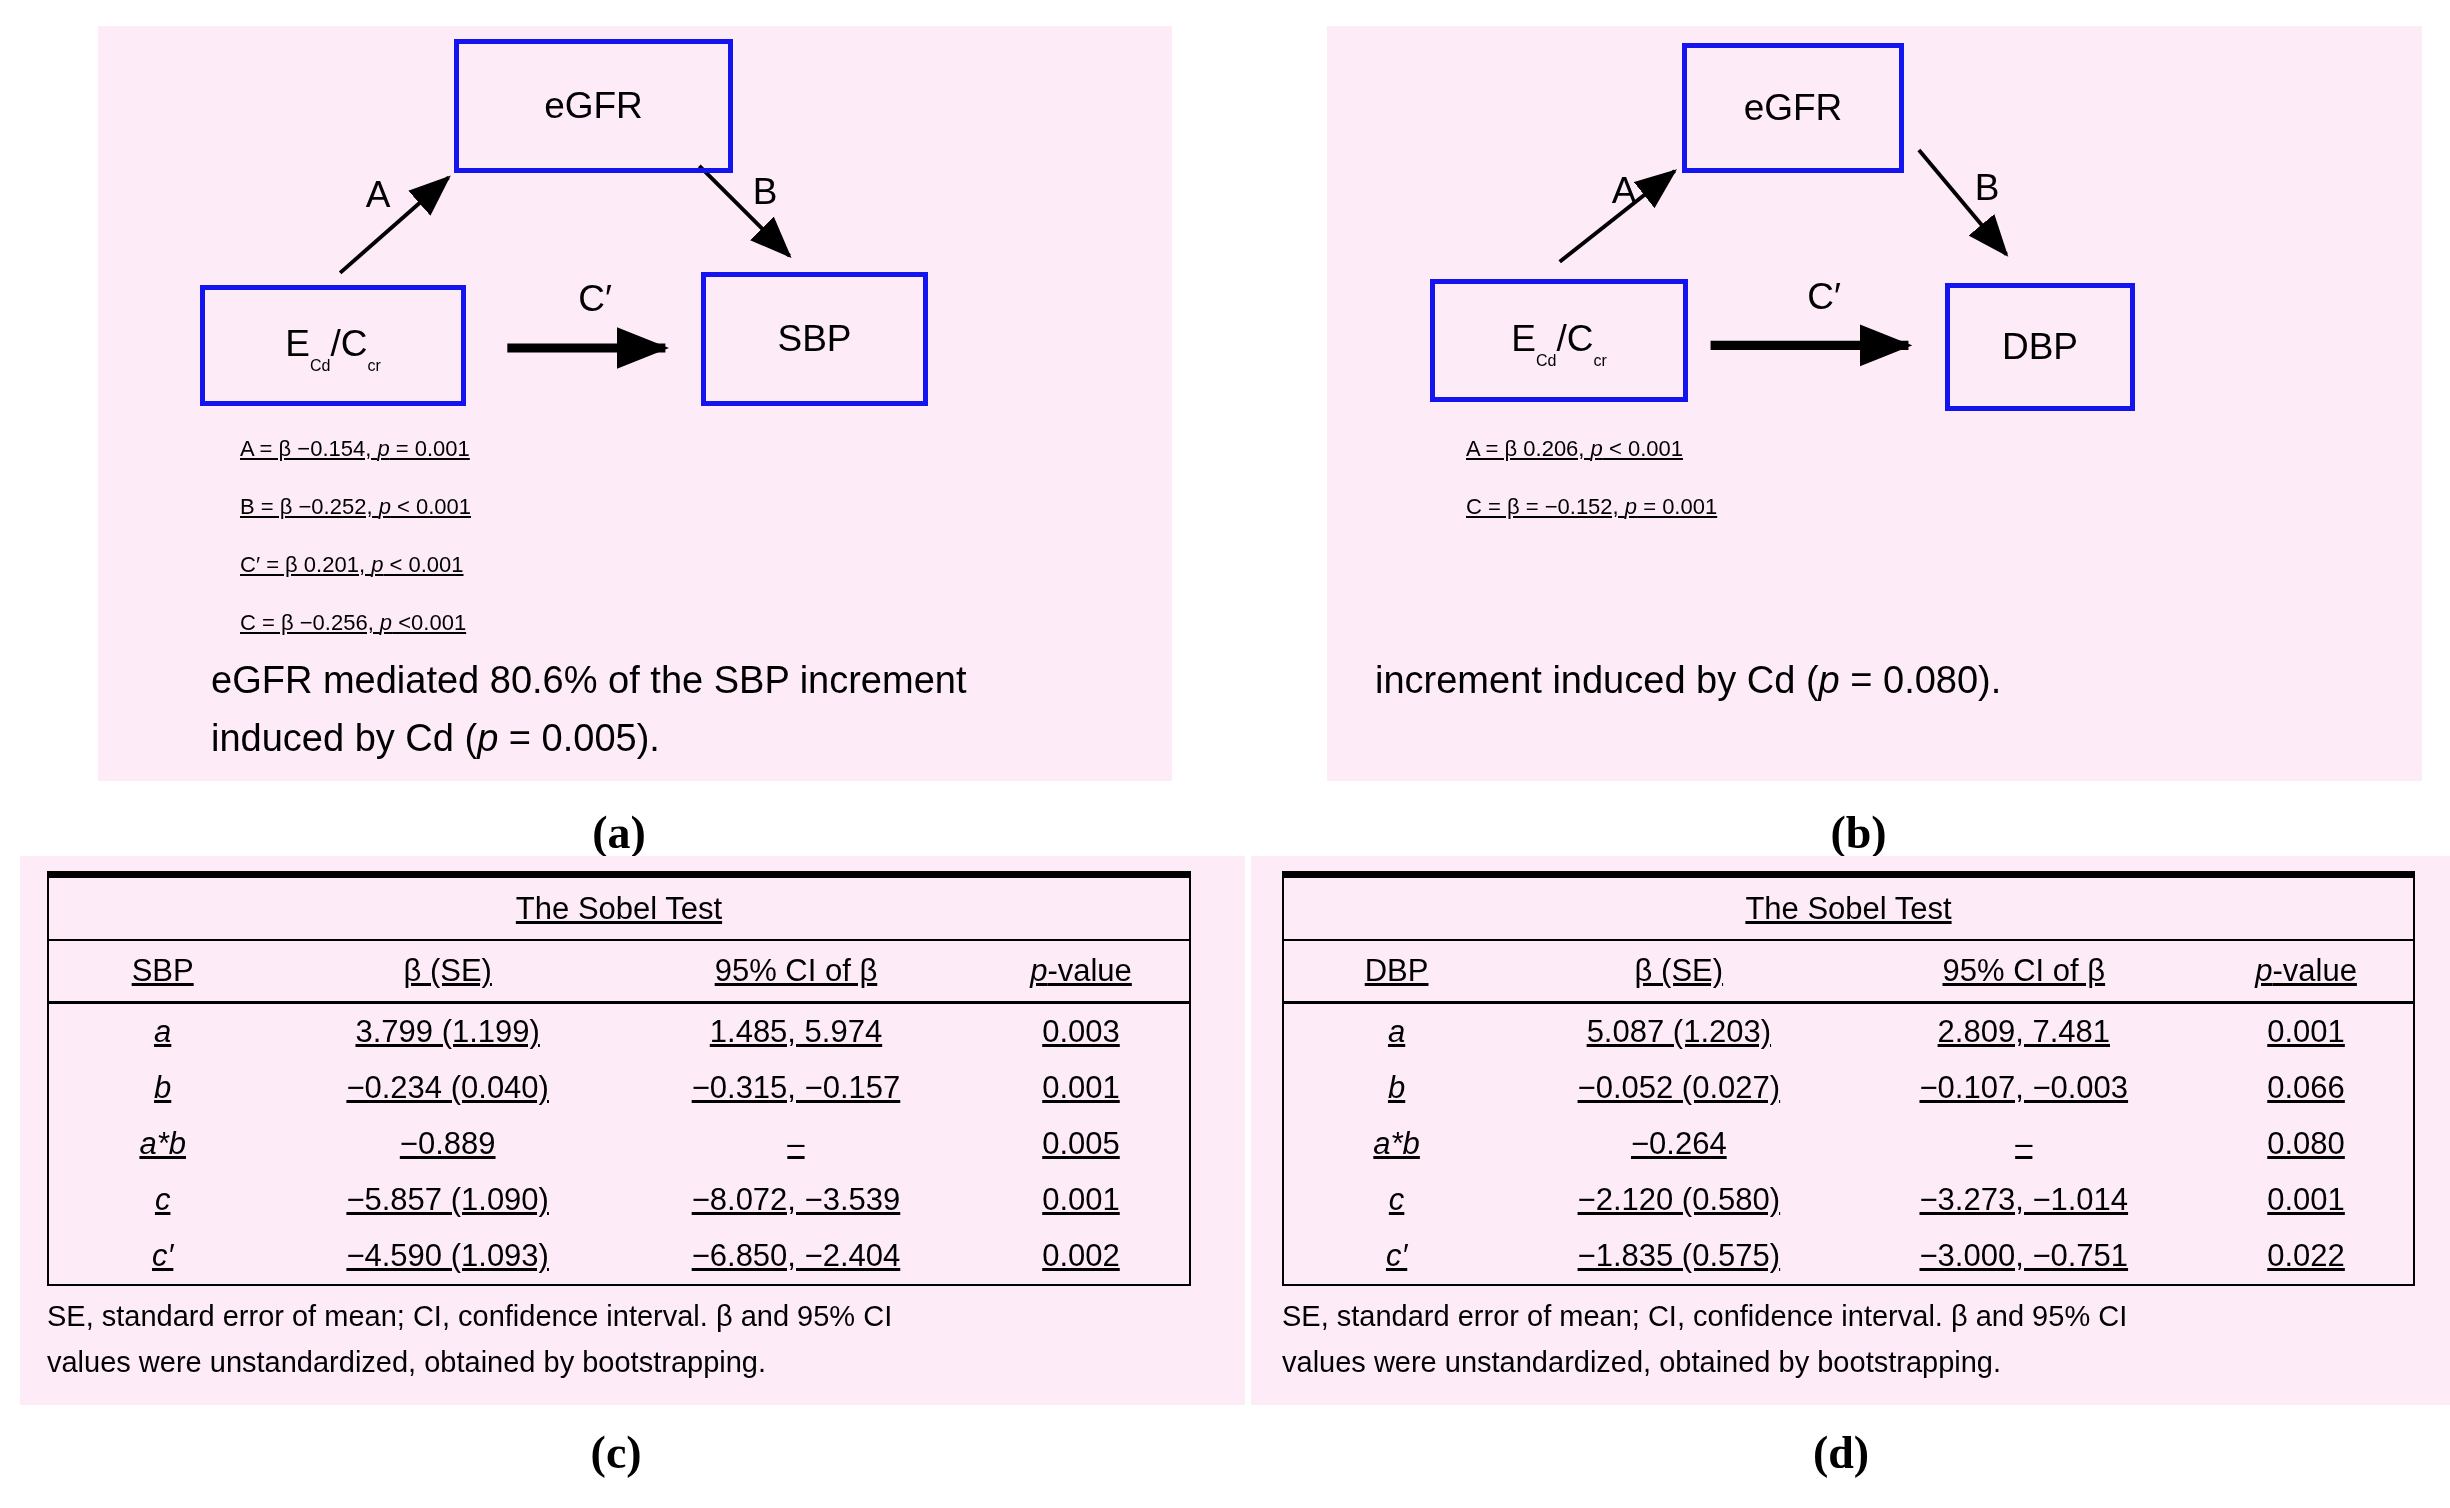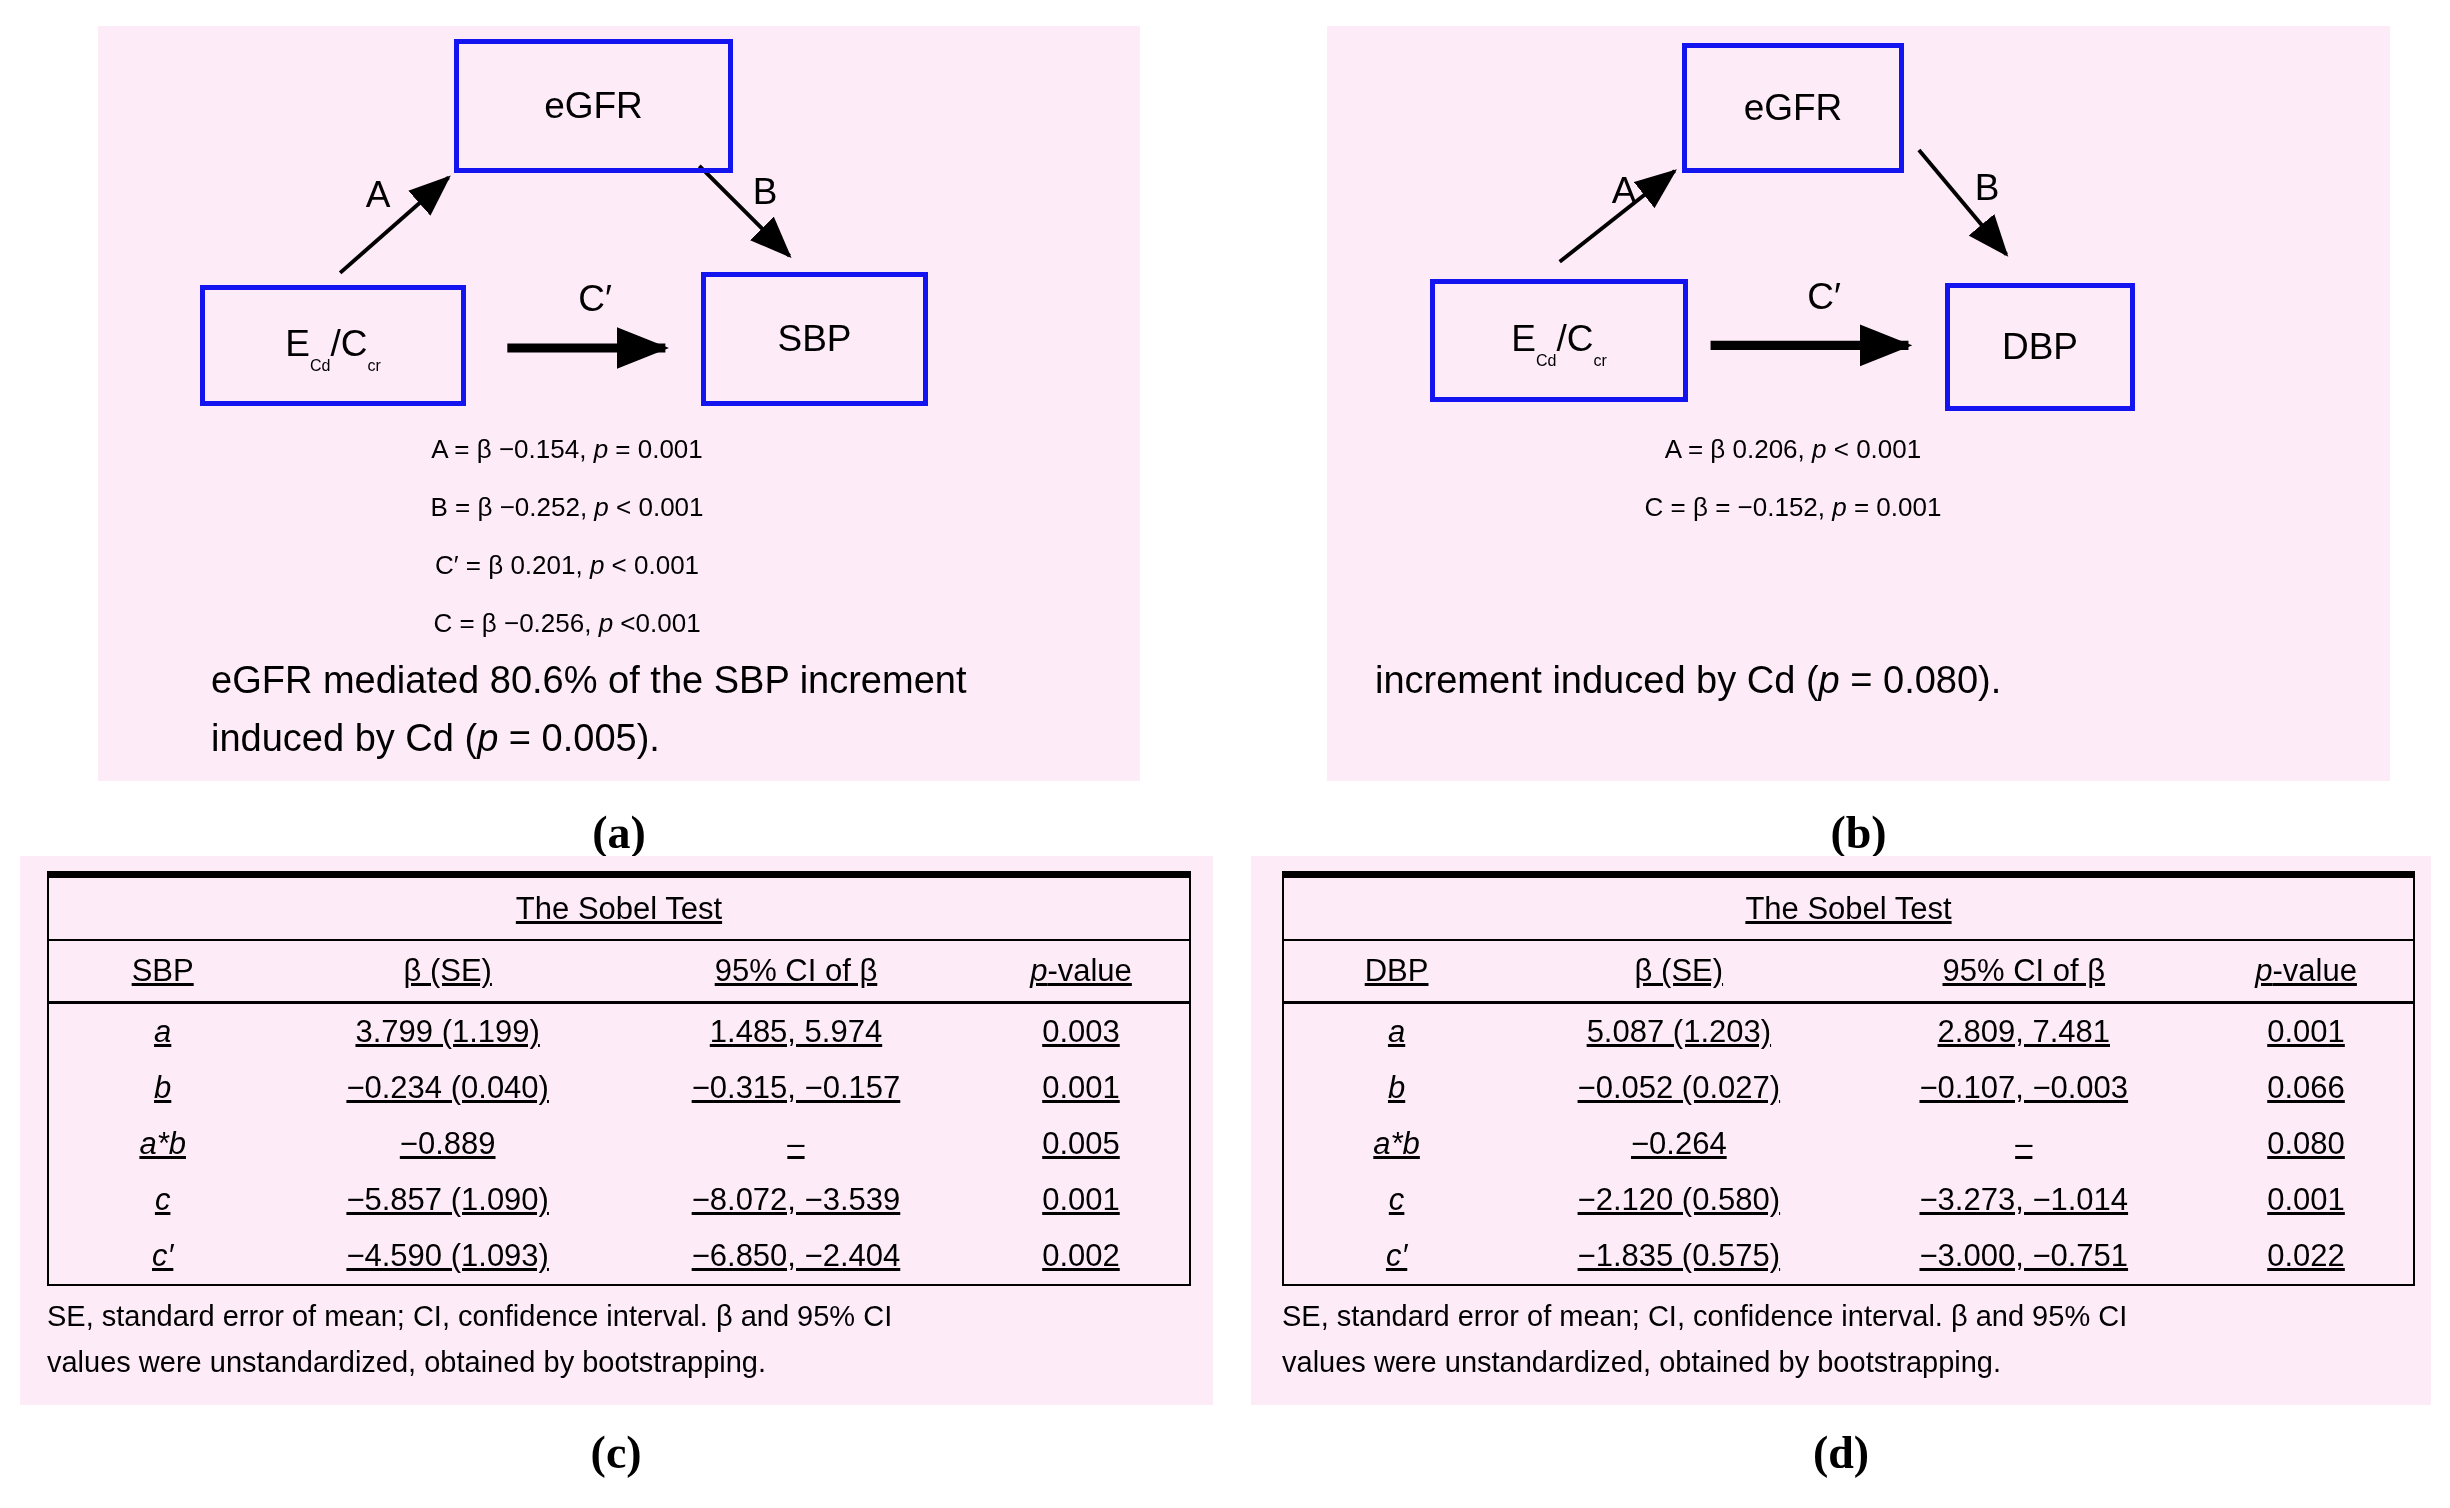--- a/index.html
+++ b/index.html
@@ -1,34 +1,34 @@
 <!DOCTYPE html>
 <html style="font-size:10.5px"><head>
 <meta charset="utf-8">
 <style>
   html,body{margin:0;padding:0;background:#ffffff;}
   #root{
     position:relative;width:2450px;height:1509px;background:#ffffff;
     font-family:"Liberation Sans","DejaVu Sans",sans-serif;color:#000;overflow:hidden;
   }
-  .panel{position:absolute;}
+  .panel{position:absolute;padding-left:32px;}
   .diagram-panel{background:var(--panel-bg);}
   .table-panel{background:var(--panel-bg);}
   .arrows{position:absolute;left:0;top:0;}
   .node{
     position:absolute;border:5.2px solid var(--node-border);
     display:flex;align-items:center;justify-content:center;
     font-size:37px;letter-spacing:0px;background:transparent;
   }
   .node sub{font-size:16px;position:relative;top:6.5px;}
   .path-label{
     position:absolute;transform:translate(-50%,-50%);
     font-size:37px;
   }
-  .stats{position:absolute;text-align:center;font-size:26px;line-height:58px;white-space:nowrap;}
+  .stats{position:absolute;font-size:22px;line-height:58px;white-space:nowrap;text-decoration:underline;}
   .stats i,.summary i{font-style:italic;}
   .summary{position:absolute;font-size:38px;line-height:58px;text-align:left;white-space:nowrap;}
   .fig-label{
     position:absolute;text-align:center;
     font-family:"Liberation Serif","DejaVu Serif",serif;
     font-weight:bold;font-size:46px;
   }
   .sobel{
     position:absolute;border-collapse:collapse;table-layout:fixed;
     font-size:31px;border:2.6px solid #000;border-top:7.8px solid #000;text-decoration:underline;

